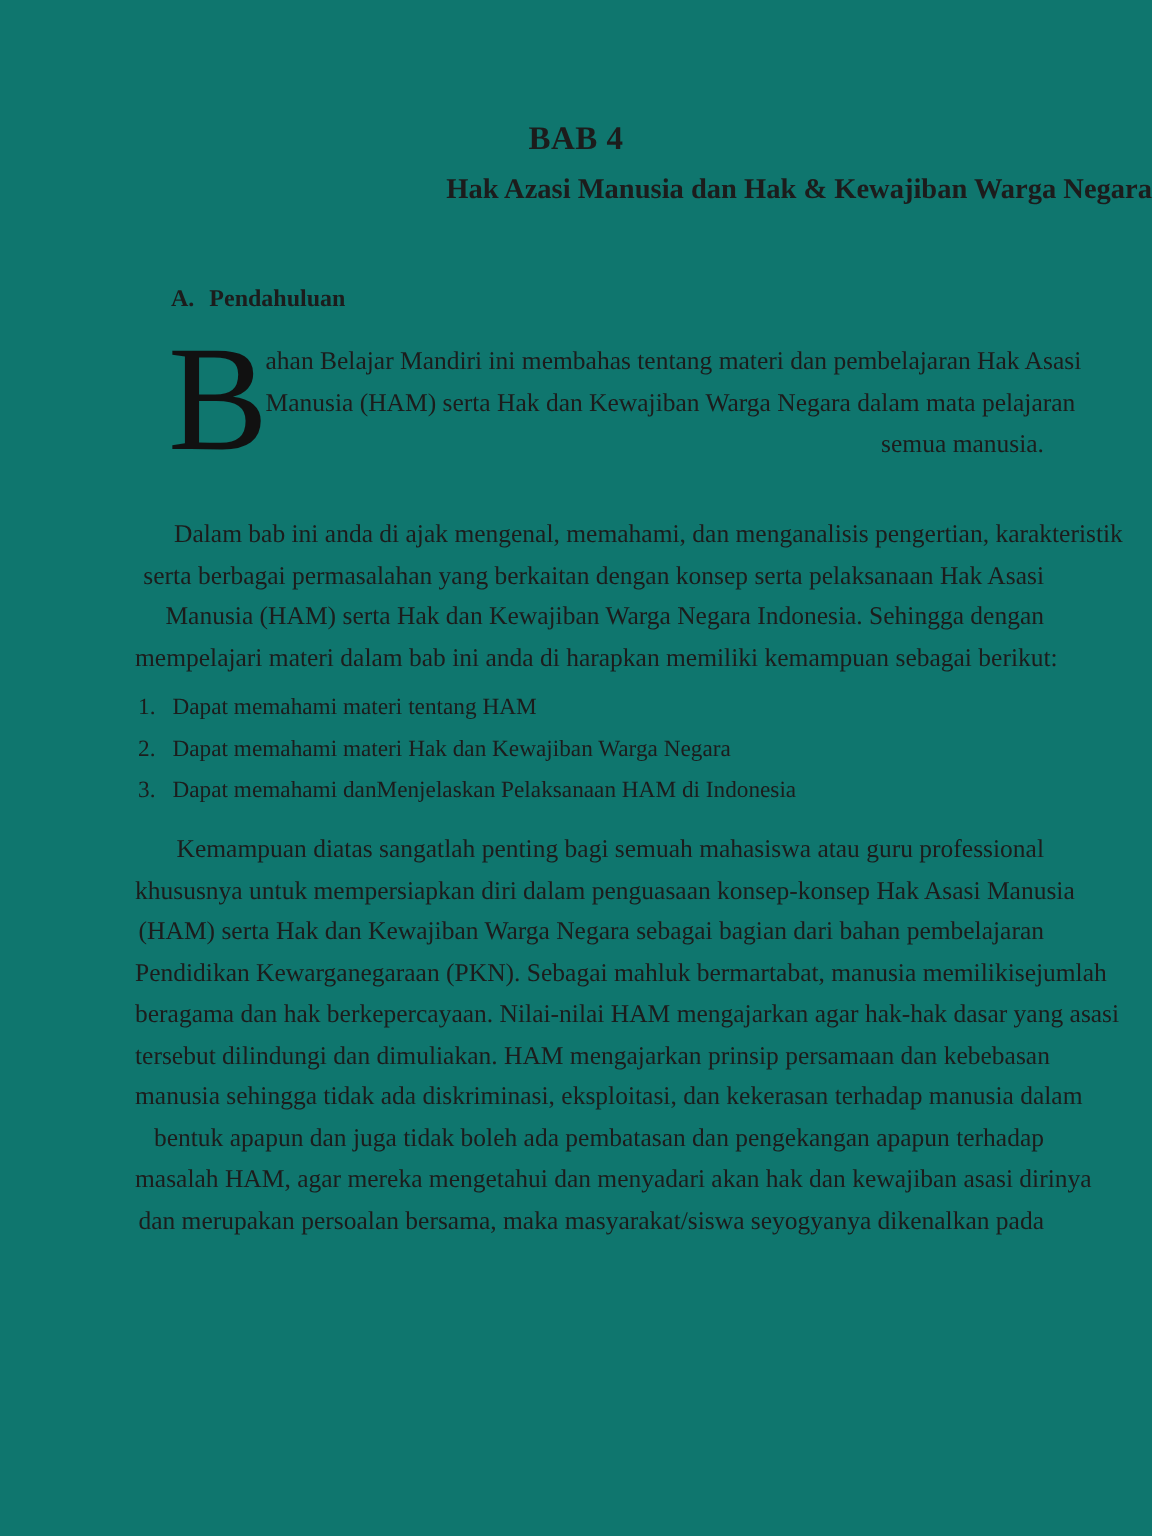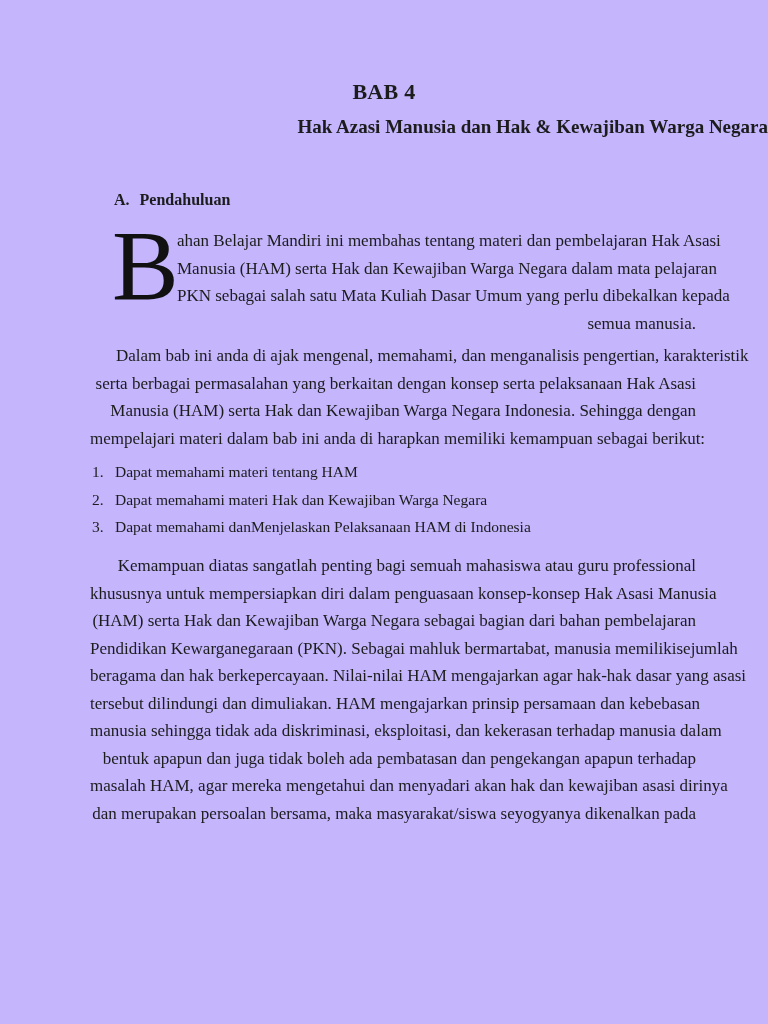--- a/index.html
+++ b/index.html
@@ -4,21 +4,21 @@
 <style>
   html, body {
     margin: 0;
     padding: 0;
     background: #ffffff;
   }
   .page {
     position: relative;
     width: 768px;
     height: 1024px;
-    background: #c4b5fd;
+    background: #0f766e;
     overflow: hidden;
     font-family: "Liberation Serif", "DejaVu Serif", serif;
     color: #1c1c1c;
   }
   .chapter-title {
     position: absolute;
     top: 79px;
     left: 0;
     right: 0;
     text-align: center;
@@ -108,21 +108,20 @@
   <div class="doc-title">Hak Azasi Manusia dan Hak &amp; Kewajiban Warga Negara</div>
 
   <div class="section-heading">
     <span class="sec-num">A.</span><span>Pendahuluan</span>
   </div>
 
   <div class="para para-1">
     <div class="dropcap">B</div>
     <div class="line">ahan Belajar Mandiri ini membahas tentang materi dan pembelajaran Hak Asasi</div>
     <div class="line">Manusia (HAM) serta Hak dan Kewajiban Warga Negara dalam mata pelajaran</div>
-    <div class="line">PKN sebagai salah satu Mata Kuliah Dasar Umum yang perlu dibekalkan kepada</div>
     <div class="line">semua manusia.</div>
   </div>
 
   <div class="para para-2">
     <div class="line first-indent">Dalam bab ini anda di ajak mengenal, memahami, dan menganalisis pengertian, karakteristik</div>
     <div class="line">serta berbagai permasalahan yang berkaitan dengan konsep serta pelaksanaan Hak Asasi</div>
     <div class="line">Manusia (HAM) serta Hak dan Kewajiban Warga Negara Indonesia. Sehingga dengan</div>
     <div class="line">mempelajari materi dalam bab ini anda di harapkan memiliki kemampuan sebagai berikut:</div>
   </div>
 

